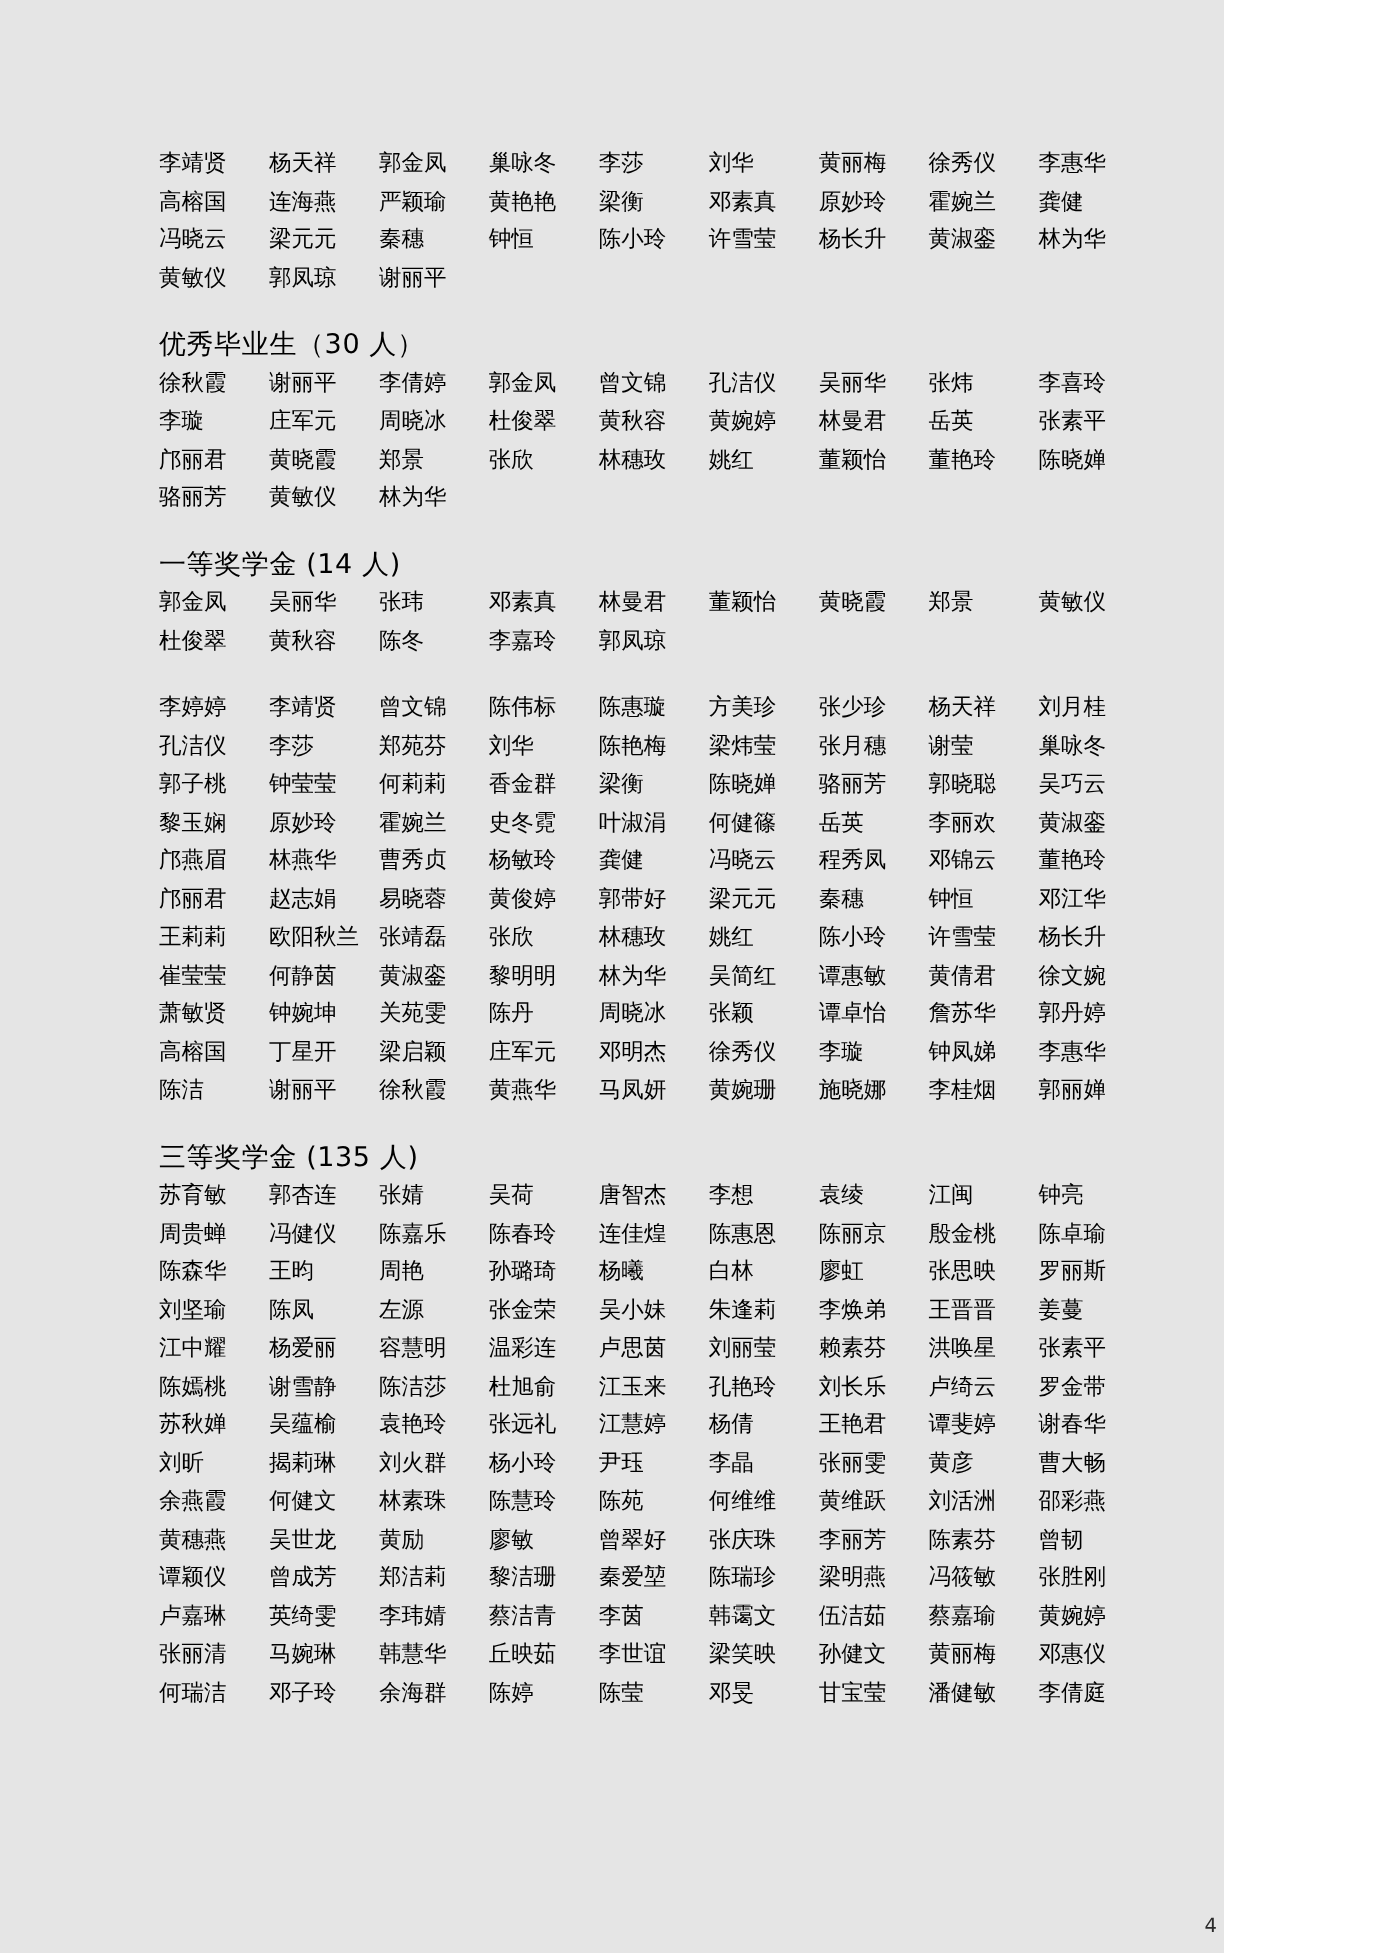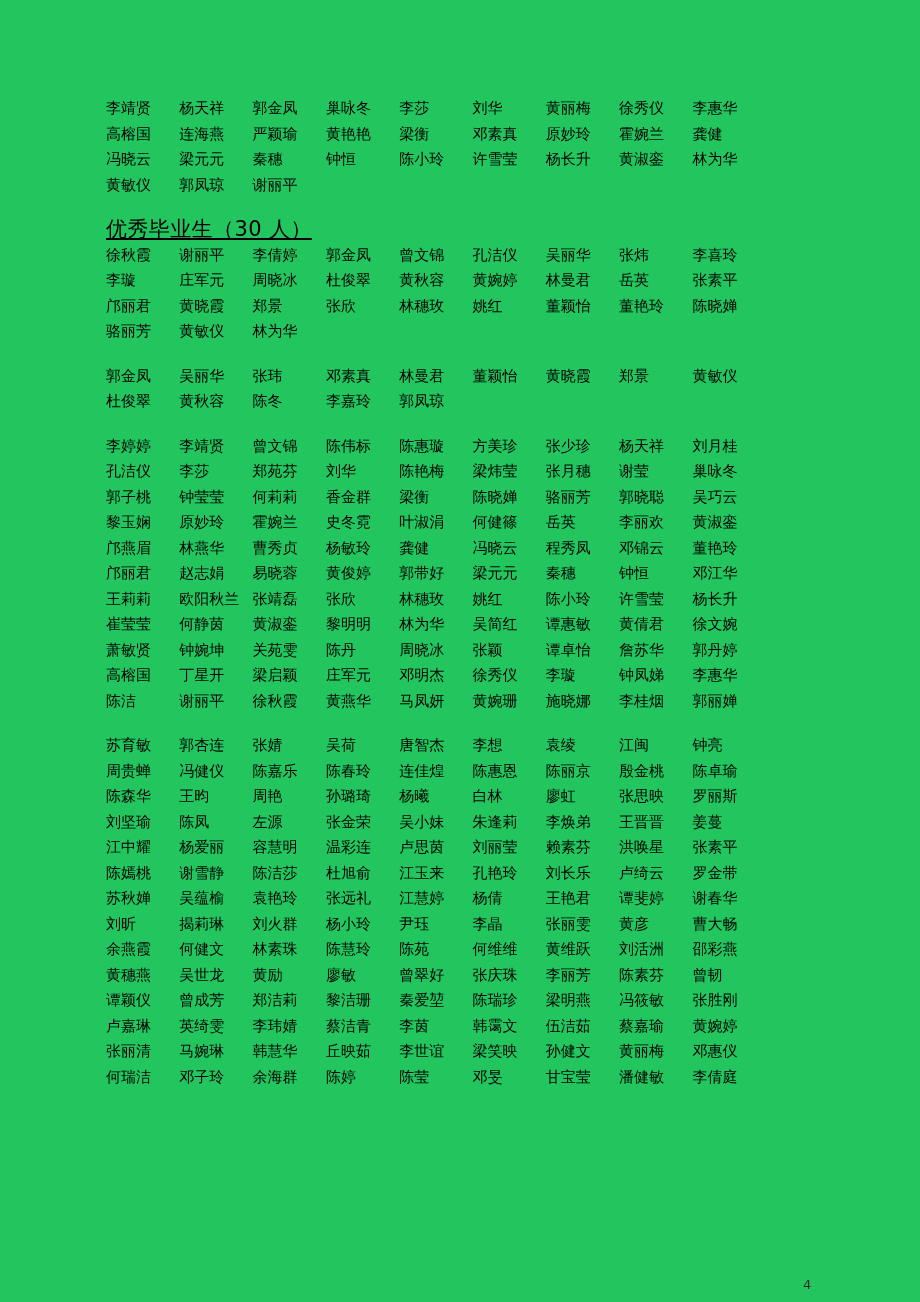--- a/index.html
+++ b/index.html
@@ -6,42 +6,41 @@
     margin: 0;
     padding: 0;
     background: #ffffff;
   }
   body {
     font-family: "DejaVu Sans", "Liberation Sans", sans-serif;
     color: #000000;
   }
   .page {
     position: relative;
-    width: 920px;
+    width: 816px;
     height: 1302px;
-    background: #22c55e;
+    background: #e5e5e5;
     overflow: hidden;
     box-sizing: border-box;
   }
   .content {
     position: absolute;
     left: 106px;
     top: 96px;
     width: 660px;
   }
   
   .section-title {
-    font-size: 21px;
+    font-size: 18px;
     line-height: 25.5px;
     letter-spacing: 0.4px;
     white-space: nowrap;
     margin: 0;
     padding: 0;
     height: 25.5px;
-    text-decoration: underline;
   }
   
   .gap {
     height: 19px;
   }
   
   .name-row {
     display: grid;
     grid-template-columns: repeat(9, 73.3px);
     height: 25.5px;
@@ -260,20 +259,21 @@
           <span>骆丽芳</span>
         </div>
         <div class="name-cell">
           <span>黄敏仪</span>
         </div>
         <div class="name-cell">
           <span>林为华</span>
         </div>
       </div>
       <div class="gap"></div>
+      <div class="section-title">一等奖学金 (14 人)</div>
       <div class="name-row">
         <div class="name-cell">
           <span>郭金凤</span>
         </div>
         <div class="name-cell">
           <span>吴丽华</span>
         </div>
         <div class="name-cell">
           <span class="two-char">张玮</span>
         </div>
@@ -627,20 +627,21 @@
           <span>施晓娜</span>
         </div>
         <div class="name-cell">
           <span>李桂烟</span>
         </div>
         <div class="name-cell">
           <span>郭丽婵</span>
         </div>
       </div>
       <div class="gap"></div>
+      <div class="section-title">三等奖学金 (135 人)</div>
       <div class="name-row">
         <div class="name-cell">
           <span>苏育敏</span>
         </div>
         <div class="name-cell">
           <span>郭杏连</span>
         </div>
         <div class="name-cell">
           <span class="two-char">张婧</span>
         </div>

